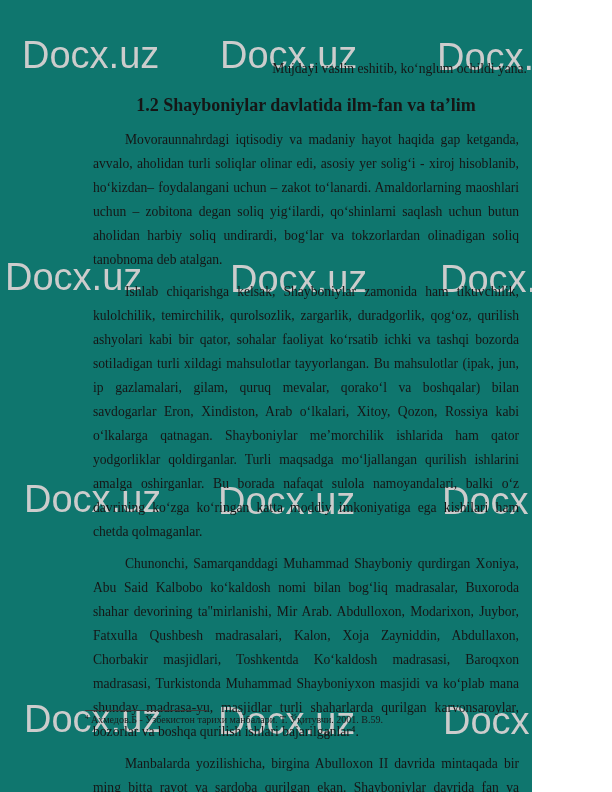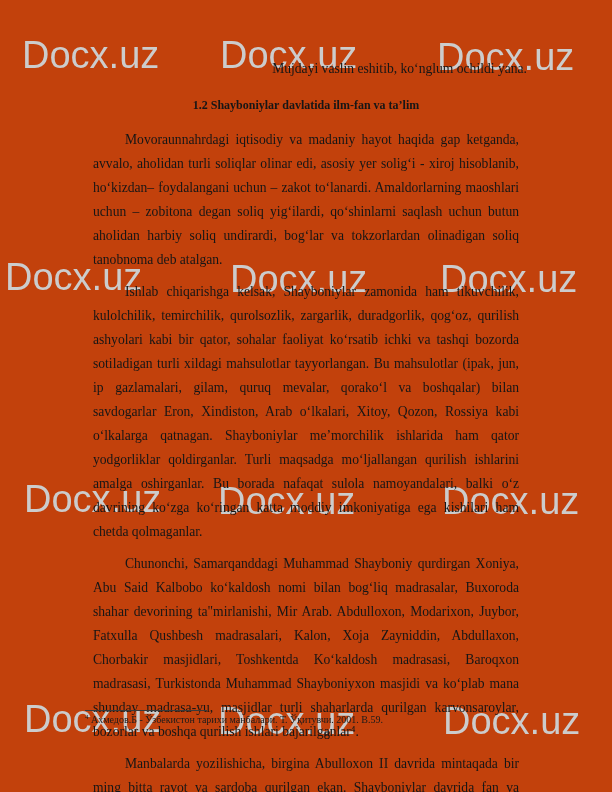--- a/index.html
+++ b/index.html
@@ -2,23 +2,23 @@
 <html lang="uz"><head>
 <meta charset="utf-8">
 <style>
   html, body {
     margin: 0;
     padding: 0;
     background: #ffffff;
   }
   .page {
     position: relative;
-    width: 612px;
+    width: 532px;
     height: 792px;
-    background: #c2410c;
+    background: #0f766e;
     overflow: hidden;
     font-family: "Liberation Serif", "DejaVu Serif", serif;
     color: #161616;
   }
   
   .watermark-layer {
     position: absolute;
     inset: 0;
     z-index: 0;
     pointer-events: none;
@@ -55,21 +55,21 @@
     font-size: 13.6px;
     line-height: 24px;
   }
   .intro-line {
     margin: 0;
     text-indent: 32px;
     text-align: right;
   }
   .section-heading {
     margin: 12px 0 11px 0;
-    font-size: 12px;
+    font-size: 18px;
     font-weight: bold;
     text-align: center;
     line-height: 24px;
   }
   .body-paragraph {
     margin: 8px;
     text-align: justify;
     text-indent: 32px;
   }
 

